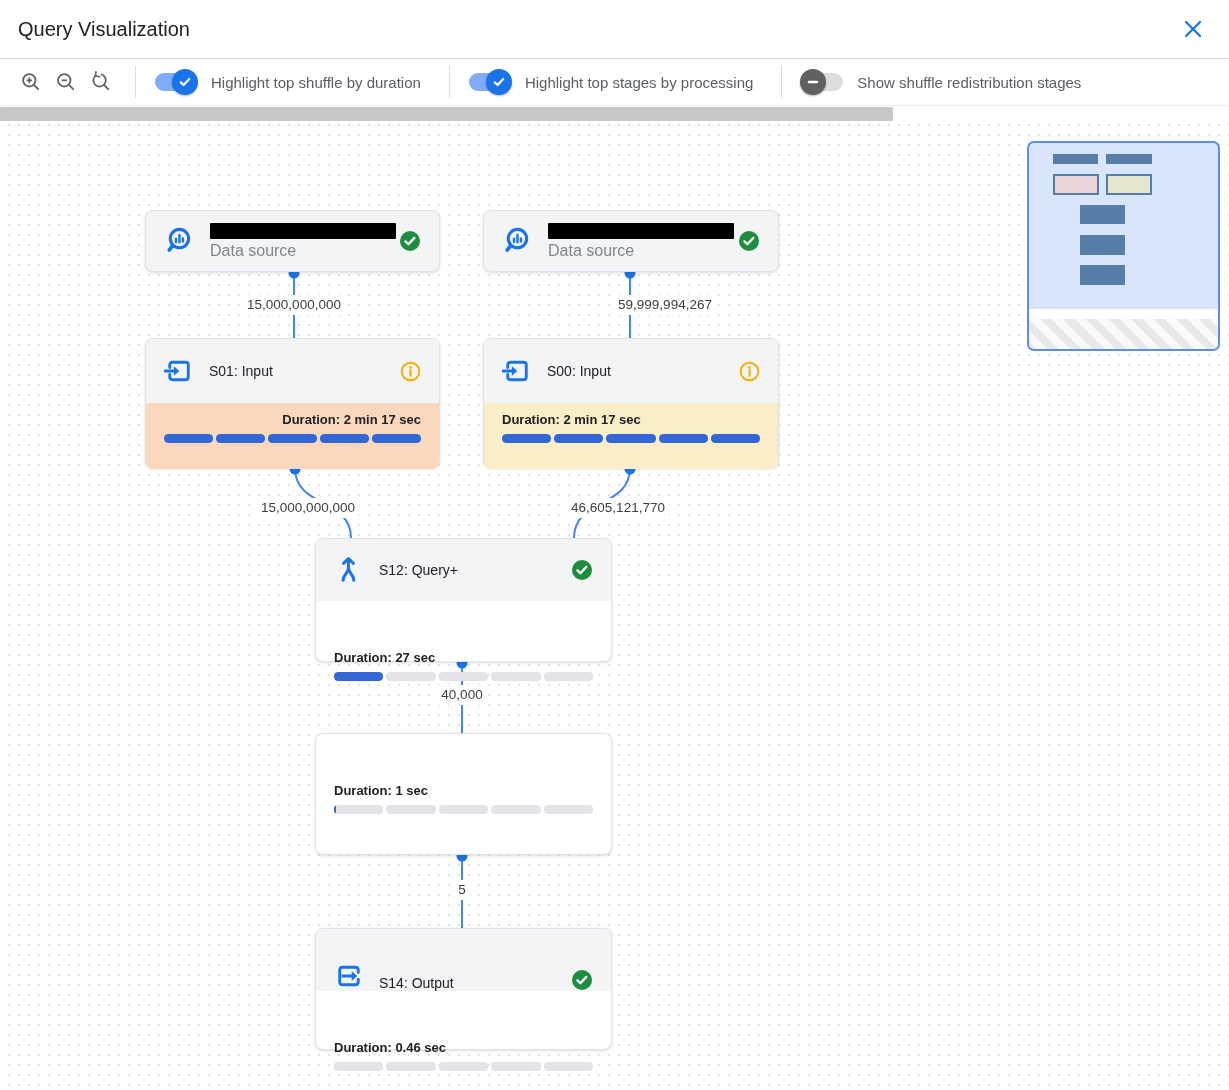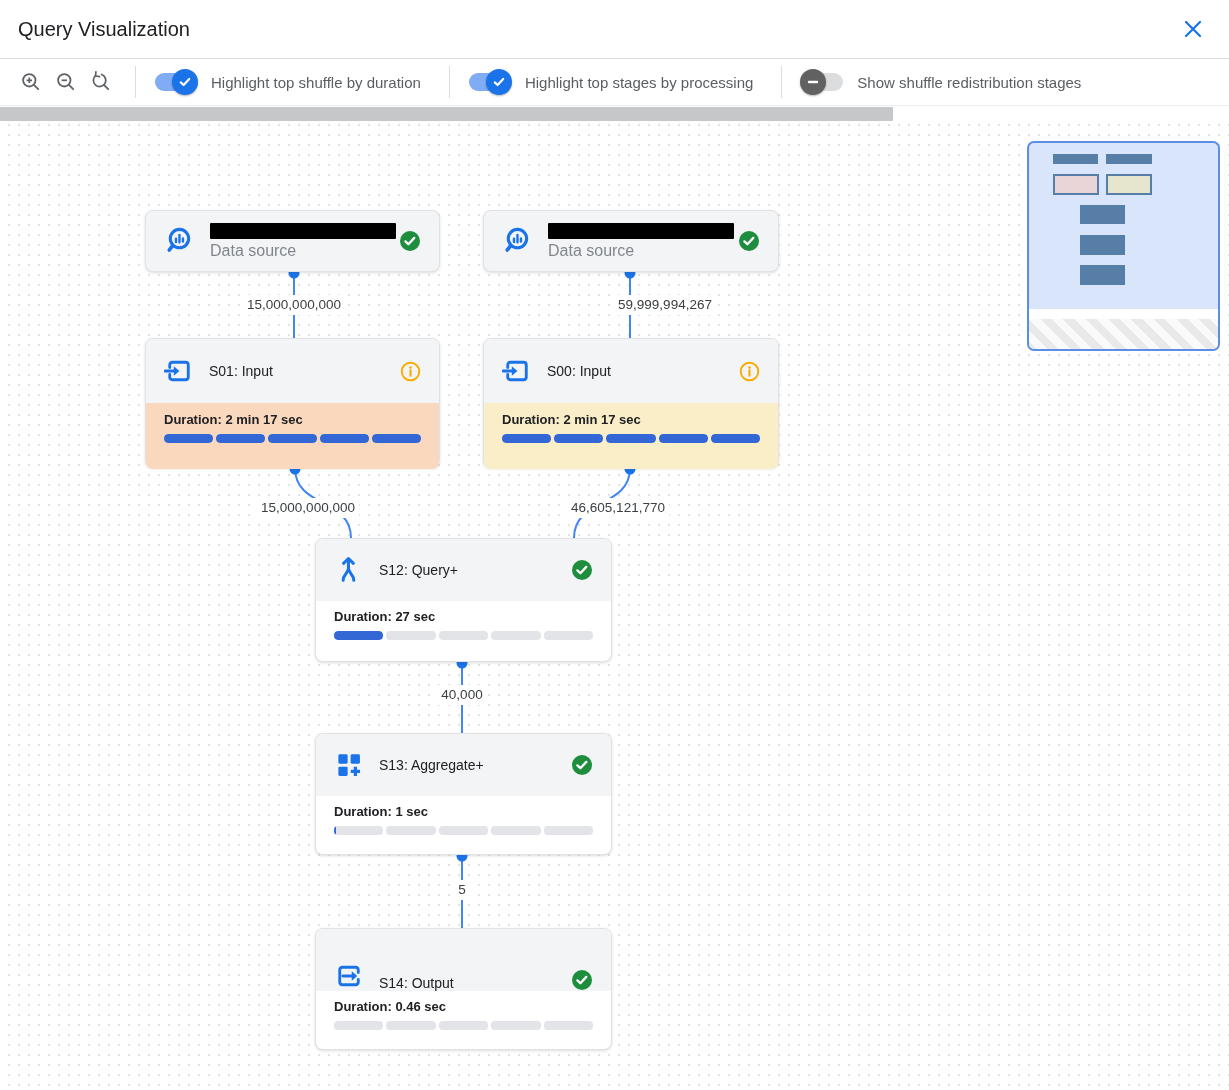--- a/index.html
+++ b/index.html
@@ -49,21 +49,21 @@
   .node.ds { background:#f3f4f6; display:flex; align-items:center; padding:0 18px; }
   .ntitle { font-size:14px; font-weight:500; color:#202124; margin-left:15px; }
   .nstatus { margin-left:auto; display:flex; }
   .nicon { display:flex; flex:none; }
 
   .redact { width:186px; height:16px; background:#000; border-radius:1px; margin-bottom:3px; }
   .ds-text { margin-left:14px; }
   .ds-label { font-size:16px; color:#80868b; }
 
   .node-bd { padding:9px 18px 0 18px; border-radius:0 0 7px 7px; height:66px; }
-  .node-bd.plain { height:60px; padding-top:8px; }
+  .node-bd.plain { height:60px; padding-top:8px;margin-top:41px; }
   .hl-duration { background:#fad8bd; }
   .hl-processing { background:#faeec8; }
   .dur { font-size:13px; font-weight:700; color:#202124; margin-bottom:7px; }
   .pbar { display:flex; gap:3px; height:9px; }
   .seg { flex:1; background:#e2e4e7; border-radius:4px; overflow:hidden; }
   .hl-duration .seg, .hl-processing .seg { background:#eee7e2; background:rgba(255,255,255,.55); }
   .seg-fill { height:100%; background:#3367d6; border-radius:4px; }
 
   .edge-label { position:absolute; transform:translateX(-50%); background:#fff; padding:0 4px;
                 font-size:13.5px; color:#3c4043; line-height:20px; white-space:nowrap; }
@@ -216,21 +216,21 @@
         <div class="ds-label">Data source</div>
       </div>
       <span class="nstatus">
         <svg width="22" height="22" viewBox="0 0 22 22">
             <circle cx="11" cy="11" r="10" fill="#1e8e3e"></circle>
             <path d="M6.4 11.4 L9.4 14.2 L15.3 7.9" stroke="#fff" stroke-width="2.3" fill="none" stroke-linecap="round" stroke-linejoin="round"></path>
           </svg>
       </span>
     </div>
 
-    <div class="node" style="left:145px; top:214px; width:295px; height:130px;">
+    <div class="node" style="left:145px; top:214px; width:295px; height:130px;text-align:right;">
       <div class="node-hd" style="height:64px;">
         <span class="nicon">
           <svg width="30" height="30" viewBox="0 0 22 22" fill="none">
             <path d="M4.2 8.4 V6.6 Q4.2 4.6 6.2 4.6 H15.8 Q17.8 4.6 17.8 6.6 V15.4 Q17.8 17.4 15.8 17.4 H6.2 Q4.2 17.4 4.2 15.4 V13.6" stroke="#1a73e8" stroke-width="2.1" stroke-linecap="round"></path>
             <path d="M0.9 11 H7.6" stroke="#1a73e8" stroke-width="2.1" stroke-linecap="round"></path>
             <path d="M7.2 7.5 L11.3 11 L7.2 14.5 Z" fill="#1a73e8"></path>
           </svg>
         </span>
         <span class="ntitle">S01: Input</span>
         <span class="nstatus">
@@ -337,37 +337,20 @@
               <div class="seg-fill" style="width: 0%;"></div>
             </div>
             <div class="seg">
               <div class="seg-fill" style="width: 0%;"></div>
             </div>
           </div>
       </div>
     </div>
 
     <div class="node" style="left:315px; top:609px; width:297px; height:122px;">
-      <div class="node-hd" style="height:62px;">
-        <span class="nicon">
-          <svg width="30" height="30" viewBox="0 0 22 22" fill="none">
-            <rect x="3.2" y="3.2" width="6.8" height="6.8" rx="1" fill="#1a73e8"></rect>
-            <rect x="12.2" y="3.2" width="6.8" height="6.8" rx="1" fill="#1a73e8"></rect>
-            <rect x="3.2" y="12.2" width="6.8" height="6.8" rx="1" fill="#1a73e8"></rect>
-            <path d="M12.3 15.6 H19.1 M15.7 12.2 V19" stroke="#1a73e8" stroke-width="2.4"></path>
-          </svg>
-        </span>
-        <span class="ntitle">S13: Aggregate+</span>
-        <span class="nstatus">
-          <svg width="22" height="22" viewBox="0 0 22 22">
-              <circle cx="11" cy="11" r="10" fill="#1e8e3e"></circle>
-              <path d="M6.4 11.4 L9.4 14.2 L15.3 7.9" stroke="#fff" stroke-width="2.3" fill="none" stroke-linecap="round" stroke-linejoin="round"></path>
-            </svg>
-        </span>
-      </div>
       <div class="node-bd plain">
         <div class="dur">Duration: 1 sec</div>
         <div class="pbar">
             <div class="seg">
               <div class="seg-fill" style="width: 5%;"></div>
             </div>
             <div class="seg">
               <div class="seg-fill" style="width: 0%;"></div>
             </div>
             <div class="seg">

